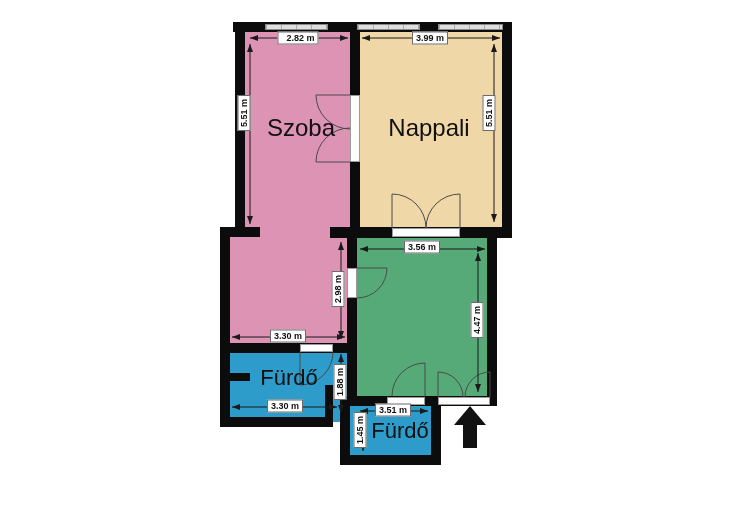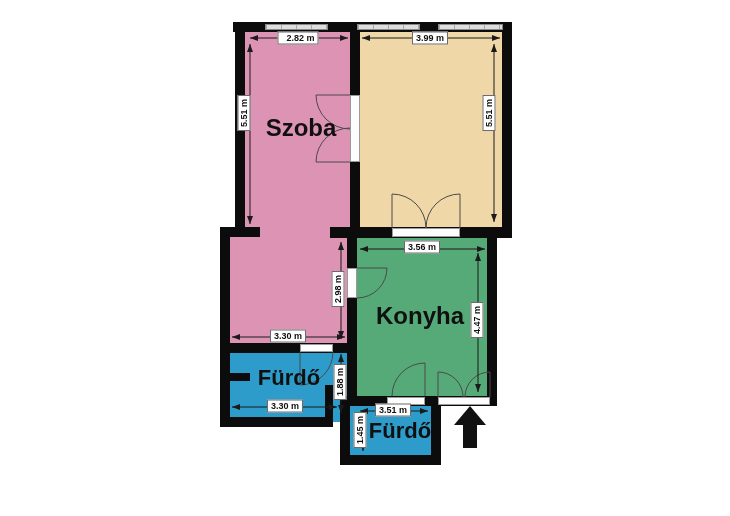--- a/index.html
+++ b/index.html
@@ -3,21 +3,21 @@
 <meta charset="utf-8">
 <style>
   html,body{margin:0;padding:0;background:#fff;}
   #canvas{position:relative;width:730px;height:516px;background:#fff;overflow:hidden;
           font-family:"Liberation Sans",sans-serif;}
   .room{position:absolute;}
   .wall{position:absolute;background:#0c0c0c;}
   .win{position:absolute;background:#dedede;border:1px solid #8a8a8a;box-sizing:border-box;
        background-image:repeating-linear-gradient(90deg,#aaa 0,#aaa 1px,transparent 1px,transparent 15px);}
   .jamb{position:absolute;background:#fdfdfd;border:1px solid #9a9a9a;box-sizing:border-box;}
-  .roomlab{position:absolute;transform:translate(-50%,-50%);font-weight:bold;color:#101010;
+  .roomlab{position:absolute;transform:translate(-50%,-50%);font-weight:normal;color:#101010;
            font-size:24px;white-space:nowrap;}
   .roomlab.small{font-size:22px;}
   .dimlab{position:absolute;background:#fff;border:1px solid #6a6a6a;color:#101010;
           font-size:9px;font-weight:bold;line-height:11px;padding:0 3px;white-space:nowrap;
           transform:translate(-50%,-50%);z-index:6;}
   .dimlab.rot{transform:translate(-50%,-50%) rotate(-90deg);}
   #title{position:absolute;left:238px;top:5px;font-size:13px;font-weight:bold;color:#0a0a0a;}
   #plansvg{position:absolute;left:0;top:0;z-index:4;}
   .arrow-head{position:absolute;left:454px;top:406px;width:0;height:0;z-index:5;
               border-left:16px solid transparent;border-right:16px solid transparent;
@@ -125,21 +125,21 @@
   <div class="dimlab" style="left:422px;top:247px;">3.56 m</div>
   <div class="dimlab rot" style="left:477px;top:320px;">4.47 m</div>
   <div class="dimlab rot" style="left:338px;top:289px;">2.98 m</div>
   <div class="dimlab" style="left:288px;top:336px;">3.30 m</div>
   <div class="dimlab rot" style="left:340px;top:382px;">1.88 m</div>
   <div class="dimlab" style="left:285px;top:406px;">3.30 m</div>
   <div class="dimlab" style="left:393px;top:410px;">3.51 m</div>
   <div class="dimlab rot" style="left:360px;top:430px;">1.45 m</div>
 
   <div class="roomlab z5" style="left:301px;top:128px;">Szoba</div>
-  <div class="roomlab z5" style="left:420px;top:316px;">Konyha</div>
+  <div class="roomlab z5" style="left:429px;top:128px;">Nappali</div>
   <div class="roomlab small z5" style="left:289px;top:378px;">Fürdő</div>
   <div class="roomlab small z5" style="left:400px;top:431px;">Fürdő</div>
 
   <div>
     <div class="arrow-head"></div>
     <div class="arrow-stem"></div>
   </div>
 
 </div>
 

